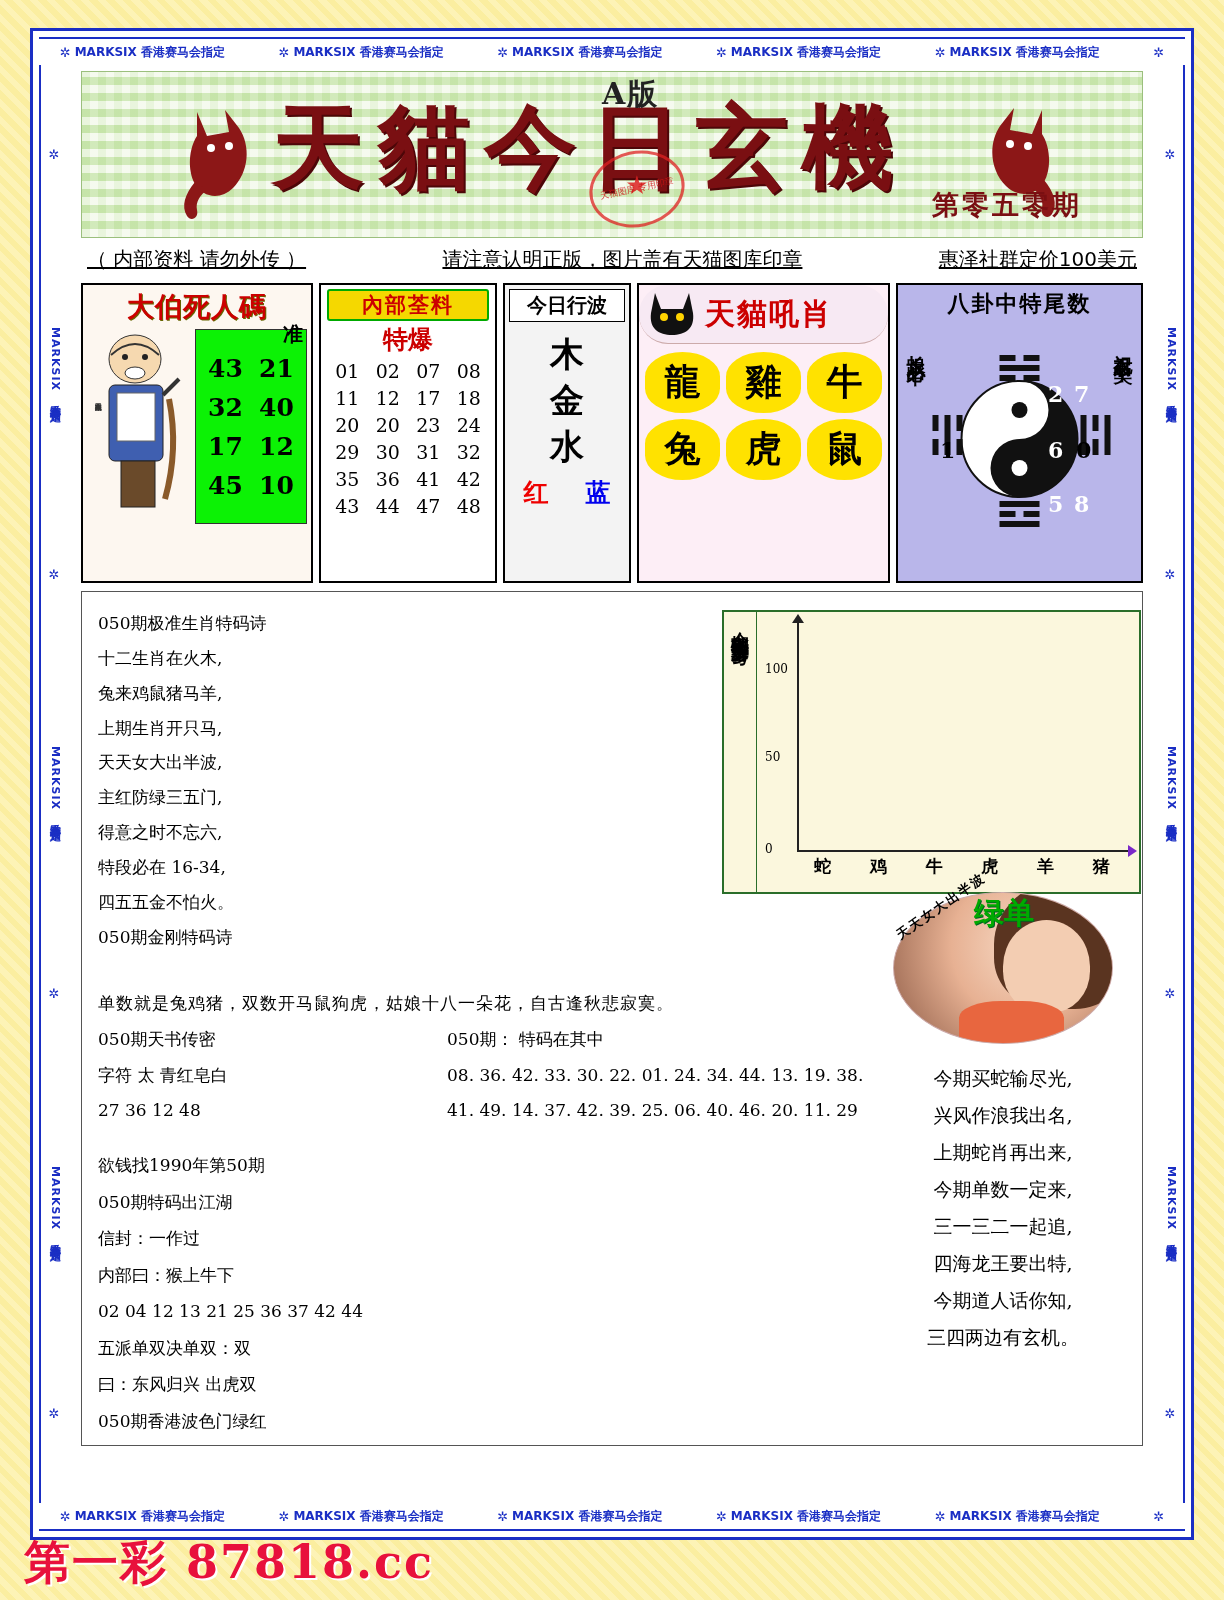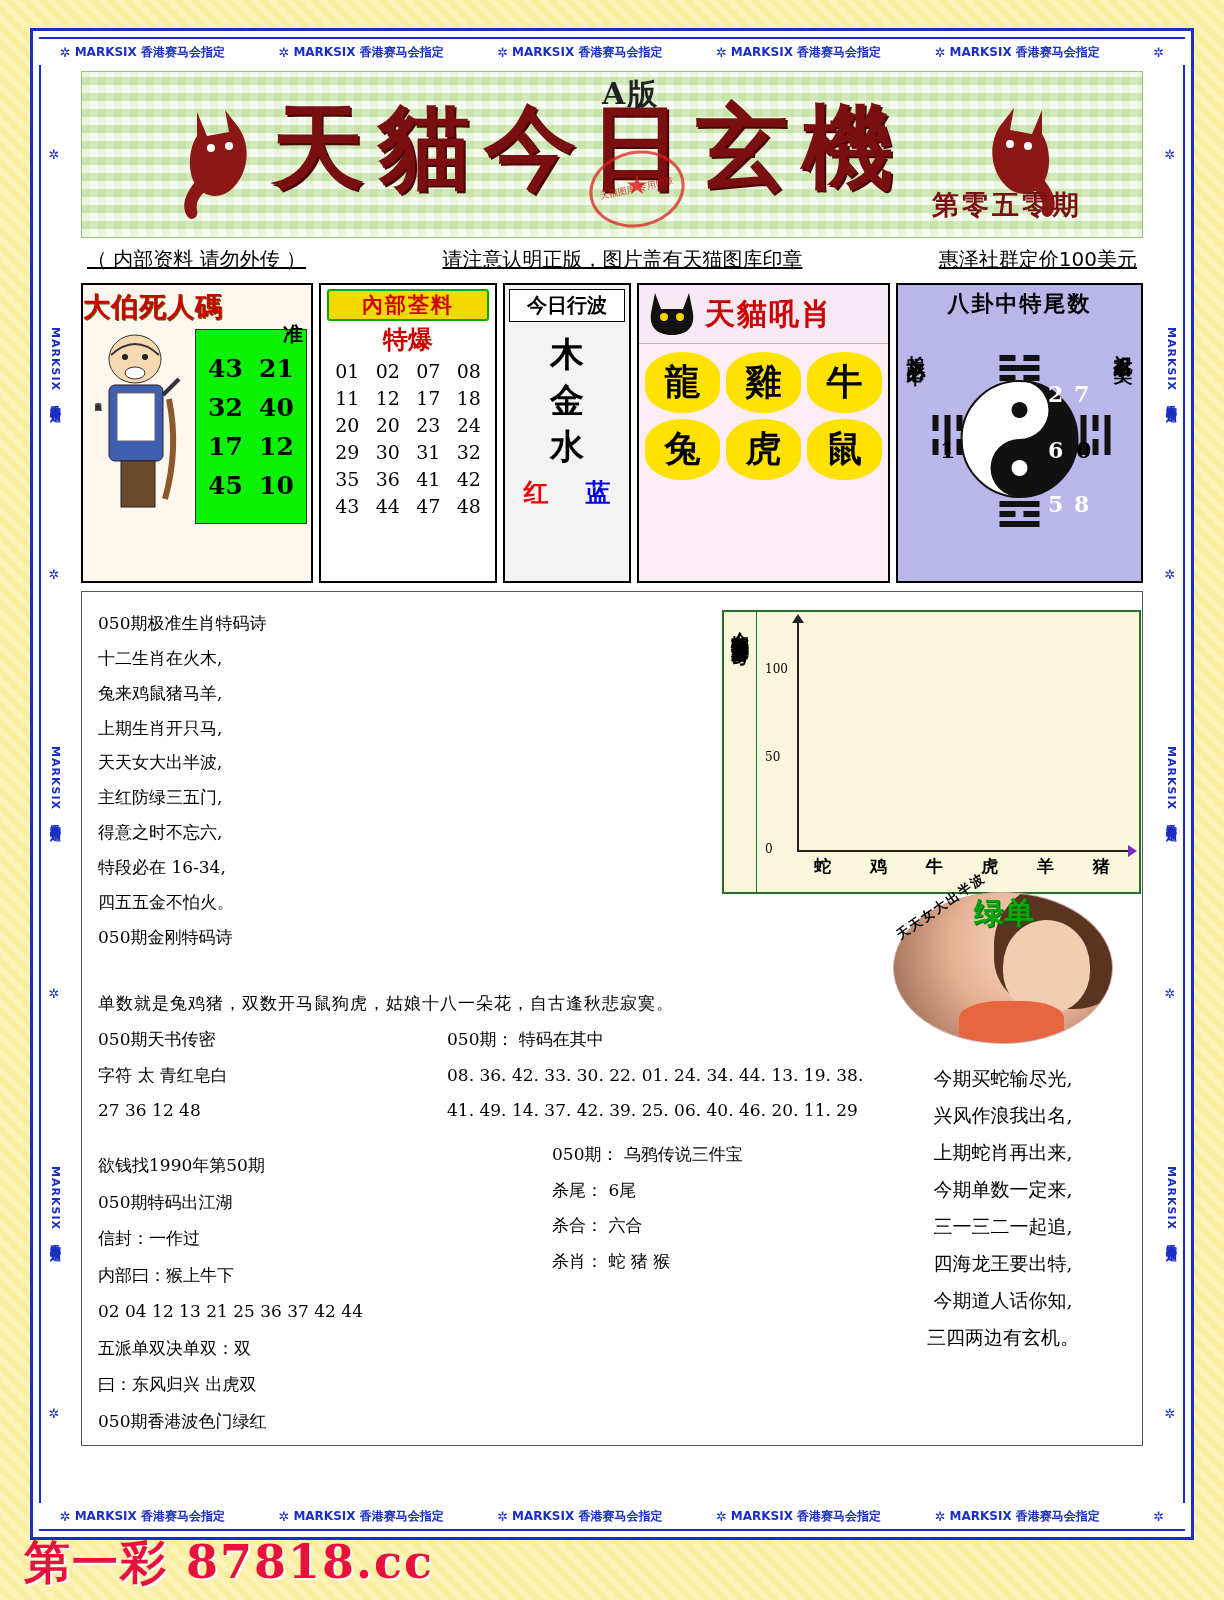--- a/index.html
+++ b/index.html
@@ -116,21 +116,21 @@
 
   
   .boxrow{
     display:flex;gap:6px;margin:6px 8px 0 8px;align-items:stretch;
     height:300px;
   }
   .box{border:2px solid #000;background:#fff;position:relative;box-sizing:border-box;}
 
   .box1{width:232px;background:#fdf7f0;}
   .b1title{
-    font-family:"DejaVu Serif",serif;font-weight:bold;
+    text-align:center;font-family:"DejaVu Serif",serif;font-weight:bold;
     font-size:27px;color:#c00;letter-spacing:1px;padding-top:4px;
     text-shadow:1px 1px 0 #660;
   }
   .b1body{display:flex;padding:4px;}
   .oldman{width:104px;height:195px;position:relative;}
   .nums-green{
     flex:1;background:#0cf205;border:1px solid #333;margin-left:4px;
     display:grid;grid-template-columns:1fr 1fr;align-content:center;gap:10px 0;
     padding:8px 4px;
   }
@@ -175,20 +175,21 @@
     display:flex;justify-content:space-around;font-size:25px;font-weight:bold;
     font-family:"DejaVu Serif",serif;padding-top:6px;
   }
   .red{color:#e00;}
   .blue{color:#00e;}
 
   .box4{width:253px;background:#fdeef6;}
   .b4head{
     height:58px;background:#f7e9f3;display:flex;align-items:center;gap:6px;padding:0 6px;
     border-bottom:1px solid #caa;
+    border-radius:29px;
   }
   .b4head .t{
     font-family:"DejaVu Serif",serif;font-size:30px;font-weight:bold;color:#c00;letter-spacing:2px;
   }
   .zodiac{
     display:grid;grid-template-columns:repeat(3,1fr);gap:6px;padding:8px 6px;
   }
   .zodiac span{
     background:#ffe200;border-radius:50%/40%;
     text-align:center;font-family:"DejaVu Serif",serif;font-size:36px;font-weight:bold;color:#000;
@@ -587,26 +588,20 @@
           <div>字符  太  青红皂白</div>
           <div>27  36  12  48</div>
         </div>
 
         <div class="blk-b">
           <div>050期：  特码在其中</div>
           <div>08. 36. 42. 33. 30. 22. 01. 24. 34. 44. 13. 19. 38.</div>
           <div>41. 49. 14. 37. 42. 39. 25. 06. 40. 46. 20. 11. 29</div>
         </div>
 
-        <div class="blk-c">
-          <div>050期：  乌鸦传说三件宝</div>
-          <div>杀尾：  6尾</div>
-          <div>杀合：  六合</div>
-          <div>杀肖：  蛇  猪  猴</div>
-        </div>
 
         <div class="blk-d">
           <div>欲钱找1990年第50期</div>
           <div>050期特码出江湖</div>
           <div>信封：一作过</div>
           <div>内部曰：猴上牛下</div>
           <div>02  04  12  13  21  25  36  37  42  44</div>
           <div>五派单双决单双：双</div>
           <div>曰：东风归兴  出虎双</div>
           <div>050期香港波色门绿红</div>

